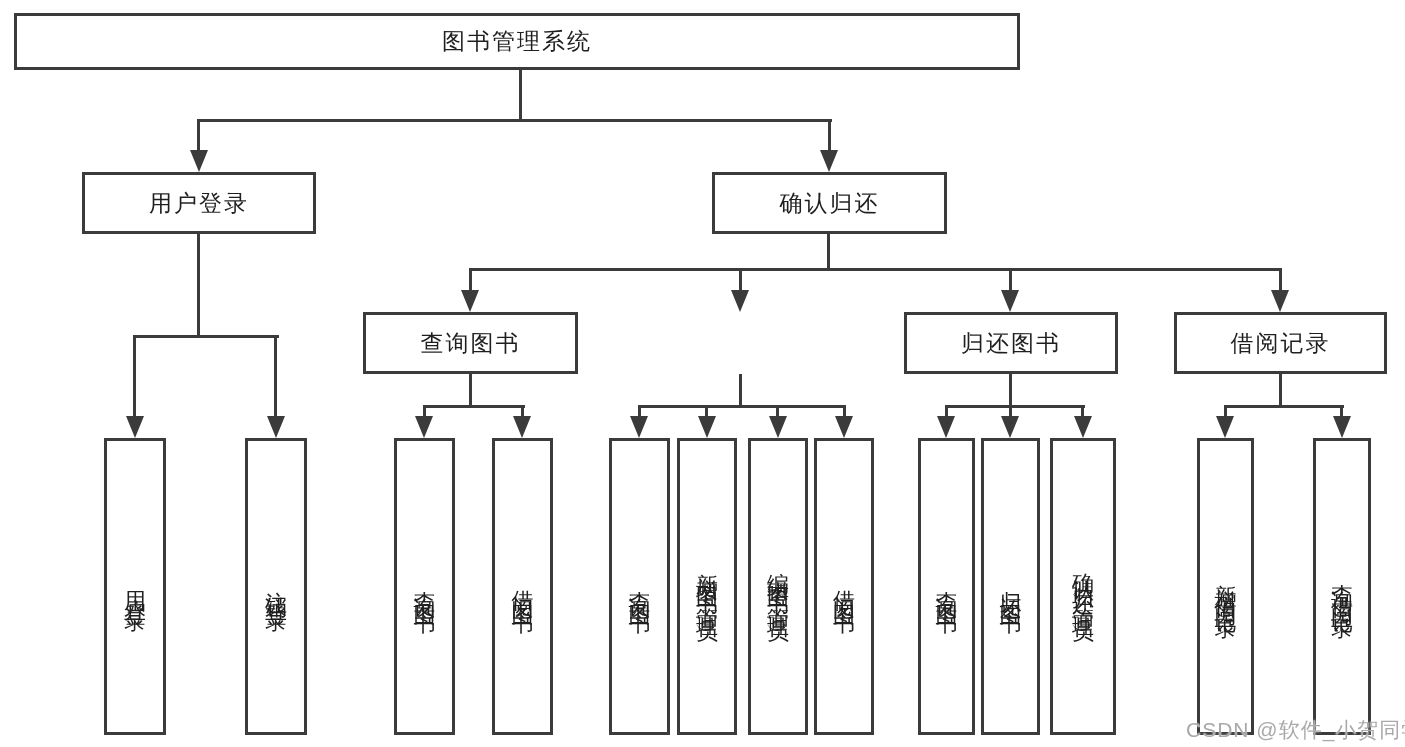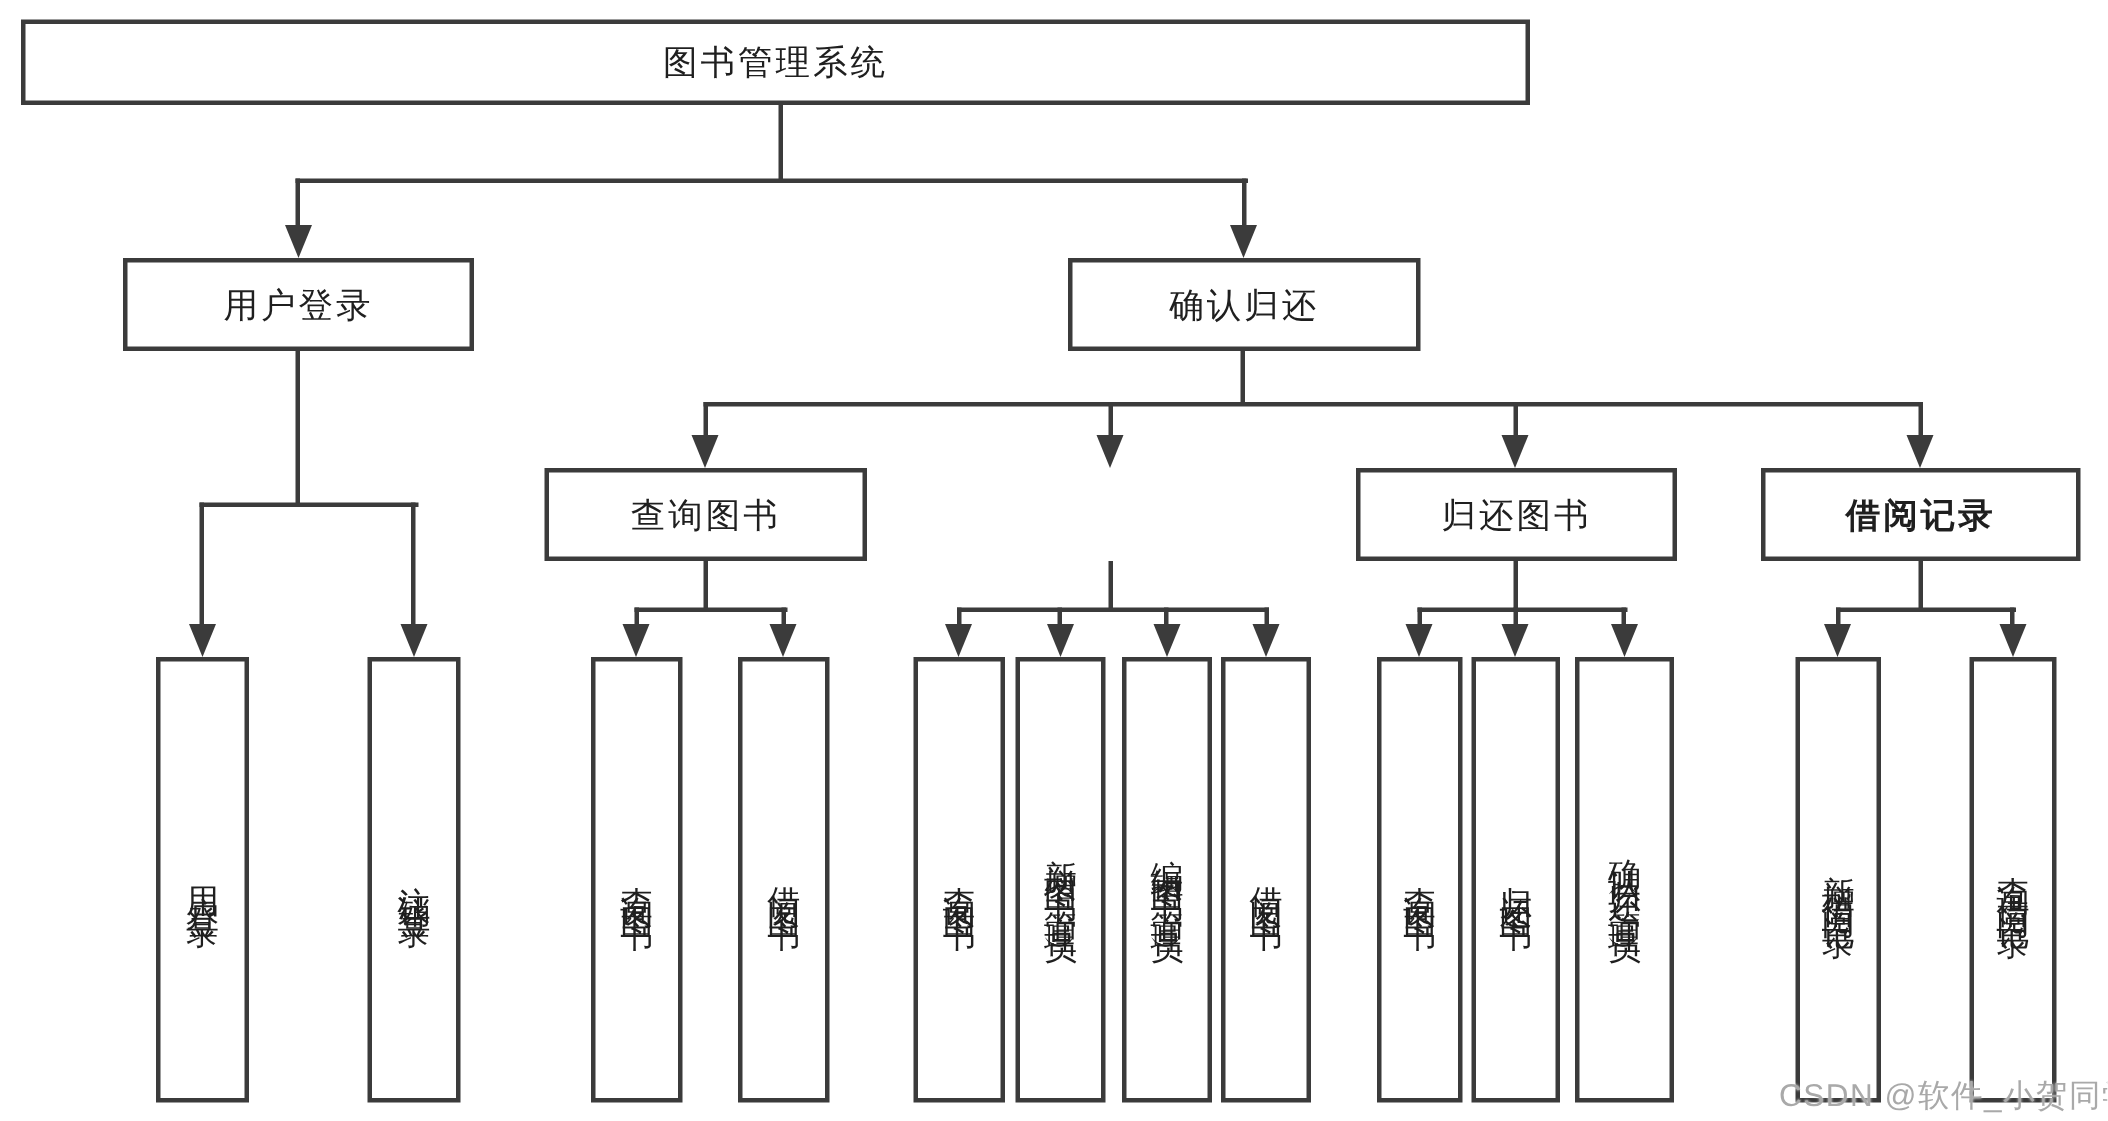--- a/index.html
+++ b/index.html
@@ -40,21 +40,21 @@
 
   <div class="box hbox" style="left:82px; top:172px; width:234px; height:62px;">用户登录</div>
 
   <div class="box hbox" style="left:712px; top:172px; width:235px; height:62px;">确认归还</div>
 
   <div class="box hbox" style="left:363px; top:312px; width:215px; height:62px;">查询图书</div>
 
 
   <div class="box hbox" style="left:904px; top:312px; width:214px; height:62px;">归还图书</div>
 
-  <div class="box hbox" style="left:1174px; top:312px; width:213px; height:62px;font-weight:bold;">借阅记录</div>
+  <div class="box hbox" style="left:1174px; top:312px; width:213px; height:62px;">借阅记录</div>
 
   <div class="box vbox" style="left:104px; top:438px; width:62px; height:297px;">
     <span class="vtext">用户登录</span>
   </div>
 
   <div class="box vbox" style="left:245px; top:438px; width:62px; height:297px;">
     <span class="vtext">注销登录</span>
   </div>
 
   <div class="box vbox" style="left:394px; top:438px; width:61px; height:297px;">

